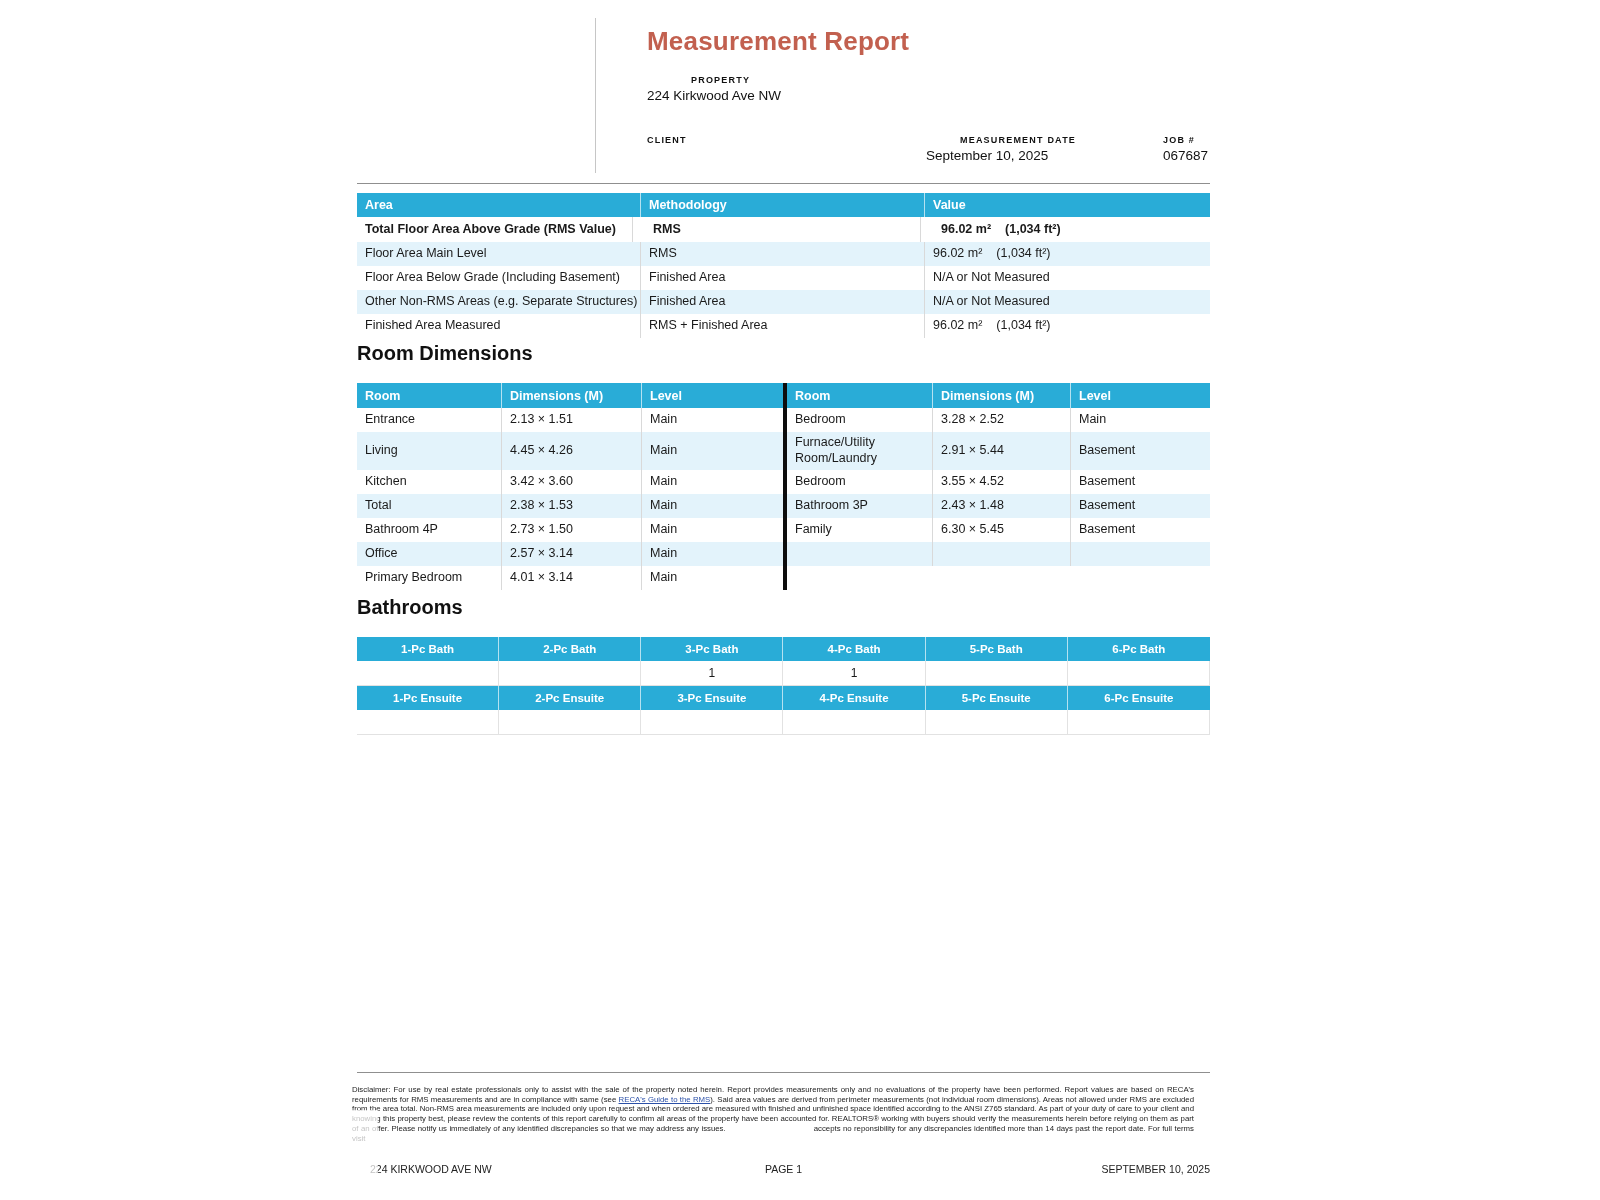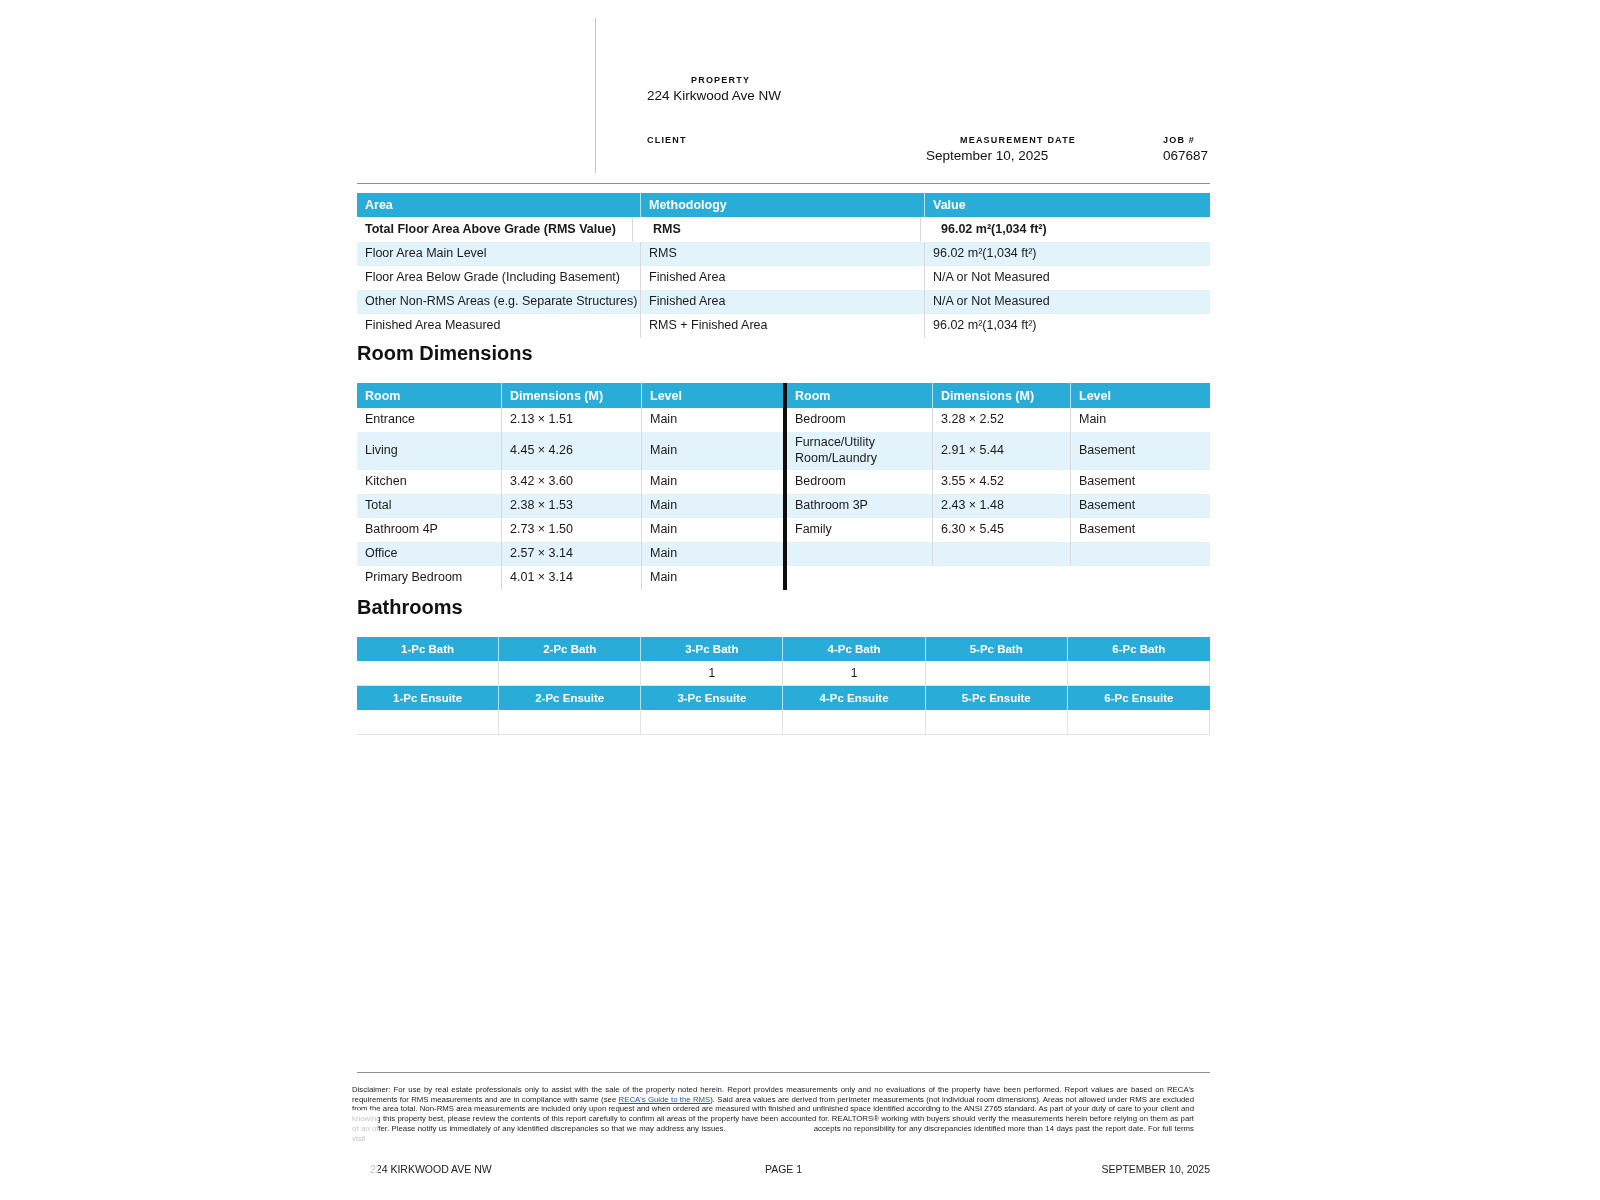--- a/index.html
+++ b/index.html
@@ -34,21 +34,21 @@
   .alt { background:#E3F3FB; }
   .bold-row { font-weight:700; }
 
   
   .area-table { position:absolute; left:357px; top:193px; width:853px; font-size:12.5px; }
   .area-table .thead { height:24px; font-size:12.5px; }
   .area-table .thead .cell { padding-left:8px; }
   .area-table .trow { height:24px; }
   .area-table .trow.bold-row { height:25px;gap:12px; }
   .ac1 { width:284px; } .ac2 { width:284px; } .ac3 { width:285px; }
-  .imp { }
+  .imp { margin-left:14px; }
 
   
   .section-heading { position:absolute; left:357px; font-size:20px; font-weight:700; color:#111; }
   .rooms-heading { top:342px; }
   .rooms-wrap { position:absolute; left:357px; top:383px; width:853px; display:flex; font-size:12.5px; }
   .rooms-left { width:426px; }
   .rooms-right { width:427px; border-left:4px solid #0d0d0d; }
   .rooms-wrap .thead { height:25px; font-size:12.5px; }
   .rooms-wrap .thead .cell { padding-left:8px; }
   .rc1 { width:145px; } .rc2 { width:140px; } .rc3 { width:141px; }
@@ -75,20 +75,21 @@
   .footer-left { position:absolute; left:13px; top:0; }
   .footer-center { position:absolute; left:0; right:0; top:0; text-align:center; }
   .footer-right { position:absolute; right:0; top:0; }
 </style>
 </head>
 <body>
 
 <div class="page">
 
   <div class="header-vline"></div>
+  <div class="report-title">Measurement Report</div>
 
   <div class="meta-label lbl-property">PROPERTY</div>
   <div class="meta-value val-property">224 Kirkwood Ave NW</div>
 
   <div class="meta-label lbl-client">CLIENT</div>
   <div class="meta-value val-client"></div>
 
   <div class="meta-label lbl-date">MEASUREMENT DATE</div>
   <div class="meta-value val-date">September 10, 2025</div>
 

